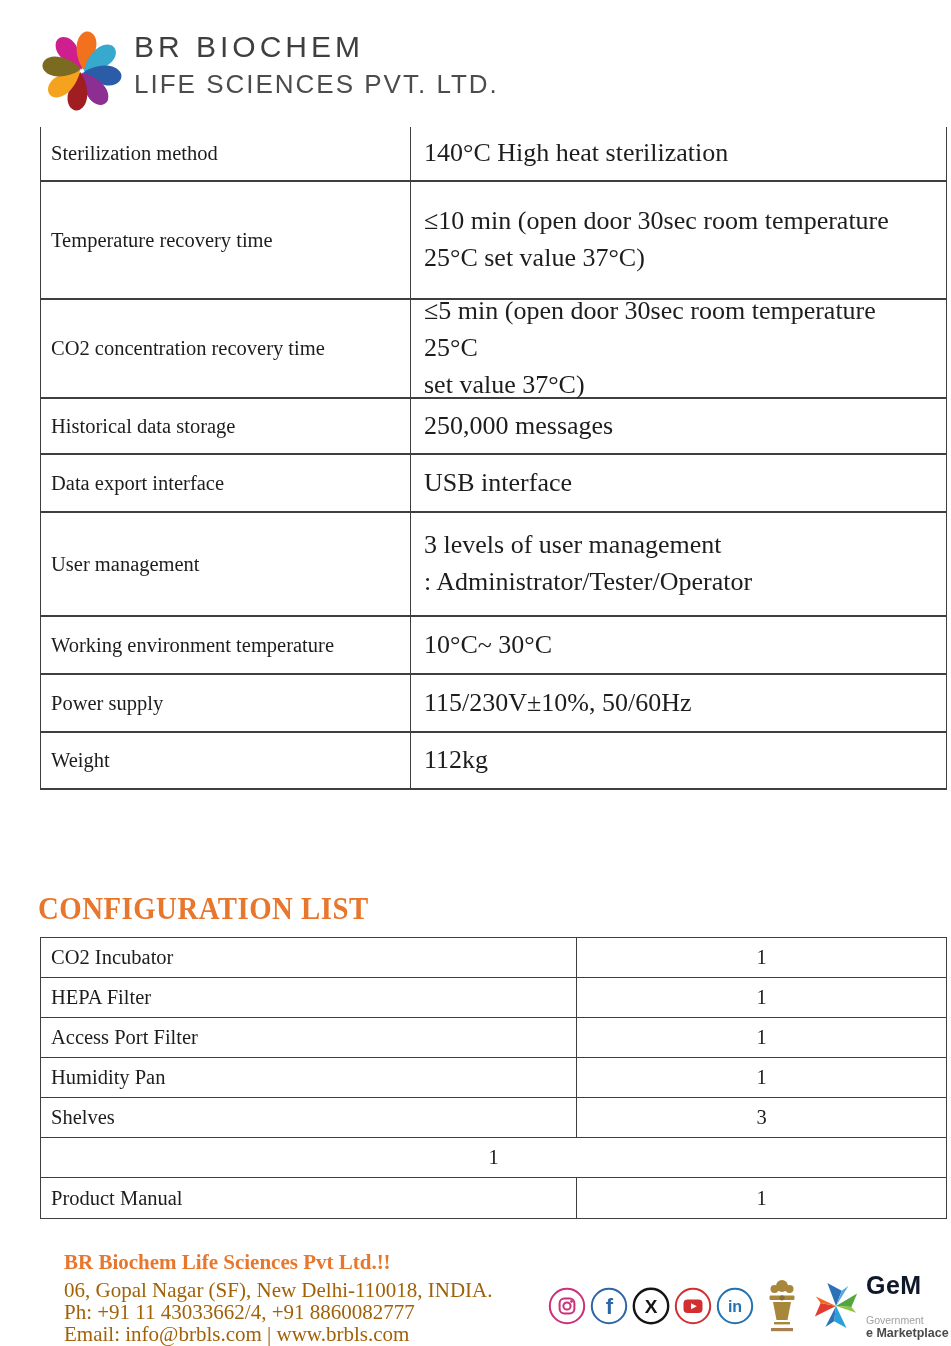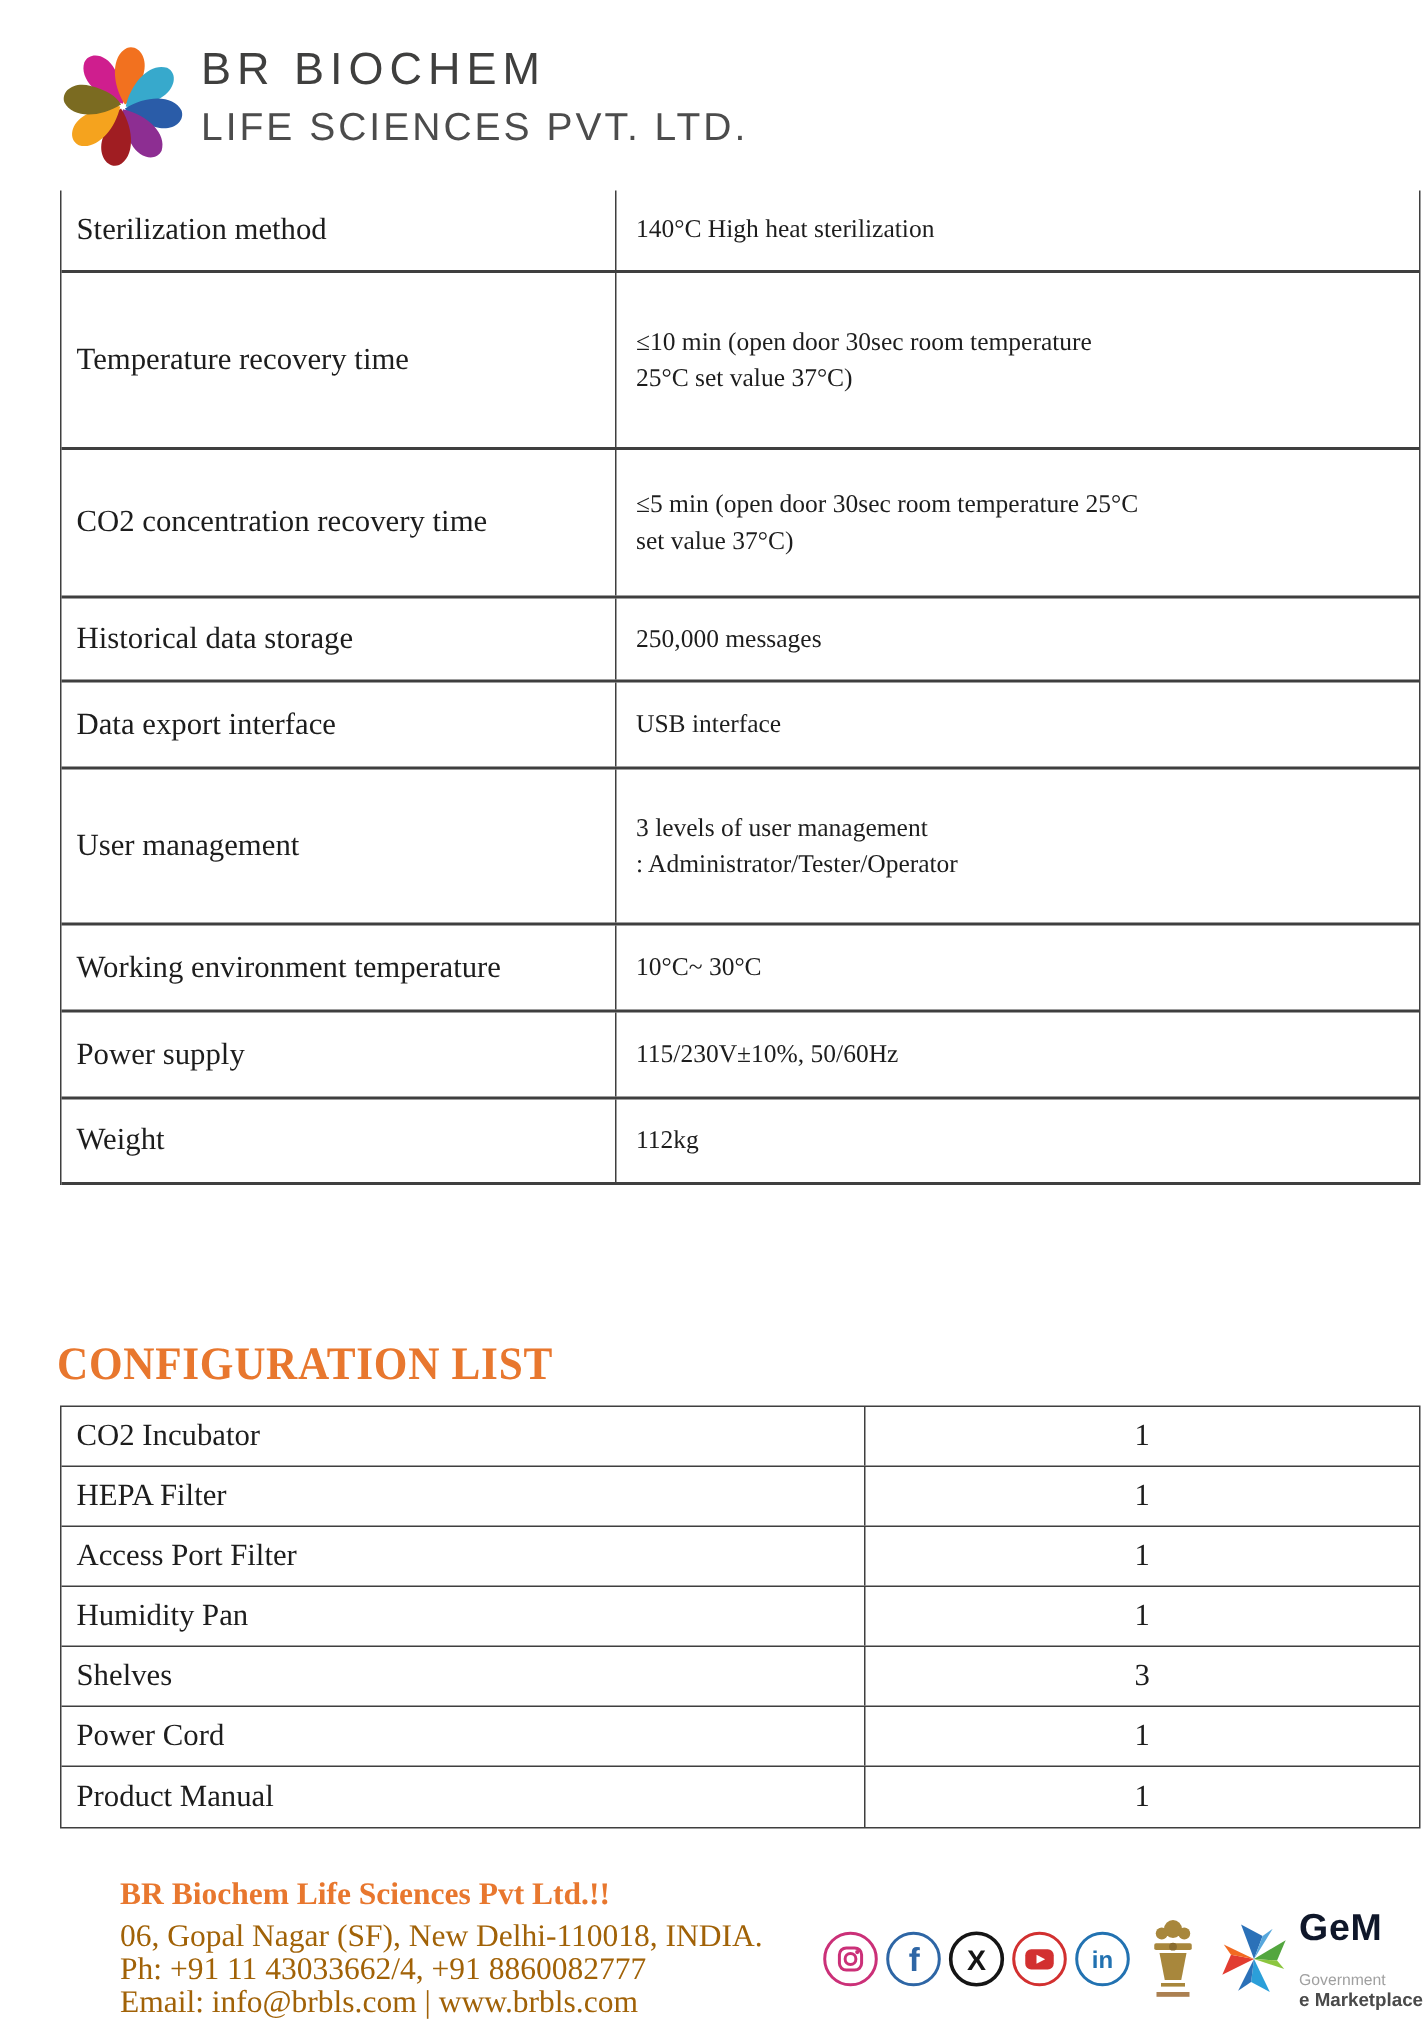--- a/index.html
+++ b/index.html
@@ -23,21 +23,21 @@
   }
   .spec-row { display:flex; border-bottom:2px solid #3f3f3f; box-sizing:border-box; }
   .spec-label {
     width:370px; flex:0 0 auto; box-sizing:border-box;
     border-right:1.6px solid #3f3f3f;
     display:flex; align-items:center; padding:4px 8px 4px 10px;
     font-size:20.5px;
   }
   .spec-value {
     flex:1; display:flex; align-items:center; padding:4px 10px 4px 13px;
-    font-size:17px; line-height:1.42; white-space:pre-line; box-sizing:border-box;
+    font-size:26px; line-height:1.42; white-space:pre-line; box-sizing:border-box;
   }
 
   
   .config-title {
     position:absolute; left:38px; top:891px;
     font-size:31px; font-weight:600; color:#e8772e; letter-spacing:0.5px;
     transform:scaleX(0.93); transform-origin:left center; white-space:nowrap;
   }
   .config-table {
     position:absolute; left:40px; top:937px; width:907px;
@@ -46,21 +46,21 @@
   .config-row { display:flex; height:40px; border-bottom:1.6px solid #3f3f3f; box-sizing:border-box; }
   .config-row:last-child { border-bottom:none; }
   .config-name {
     width:536px; flex:0 0 auto; box-sizing:border-box;
     border-right:1.6px solid #3f3f3f;
     display:flex; align-items:center; padding-left:10px; font-size:20.5px;
   }
   .config-qty { flex:1; display:flex; align-items:center; justify-content:center; font-size:20.5px; }
 
   
-  .footer-text { position:absolute; left:80px; top:1250px; }
+  .footer-text { position:absolute; left:64px; top:1250px; }
   .footer-company { font-size:21px; font-weight:700; color:#e8772e; margin-bottom:4px; }
   .footer-line { font-size:21px; font-weight:500; color:#a16207; line-height:22px; }
 
   .social-row { position:absolute; left:548px; top:1276px; height:60px; display:flex; align-items:center; }
   .social-icon { width:38px; height:38px; margin-right:4px; }
   .emblem { width:32px; height:58px; margin-left:8px; margin-right:6px; }
   .gem { display:flex; align-items:center; margin-left:8px; }
   .gem-star { width:48px; height:52px; }
   .gem-text { margin-left:6px; font-family:"Liberation Sans","DejaVu Sans",sans-serif; line-height:1.05; }
   .gem-name { font-size:25px; font-weight:700; color:#0f172a; letter-spacing:0.5px; }
@@ -164,21 +164,20 @@
     </div>
     <div class="config-row">
       <div class="config-name">Humidity Pan</div>
       <div class="config-qty">1</div>
     </div>
     <div class="config-row">
       <div class="config-name">Shelves</div>
       <div class="config-qty">3</div>
     </div>
     <div class="config-row">
-      <div class="config-name">Power Cord</div>
       <div class="config-qty">1</div>
     </div>
     <div class="config-row">
       <div class="config-name">Product Manual</div>
       <div class="config-qty">1</div>
     </div>
   </div>
 
   <div class="footer-text">
     <div class="footer-company">BR Biochem Life Sciences Pvt Ltd.!!</div>

